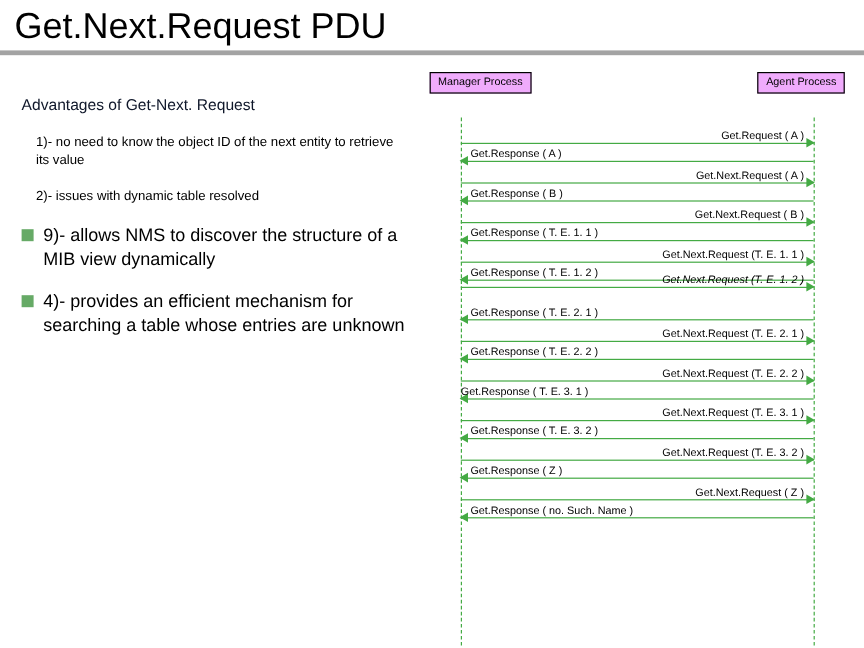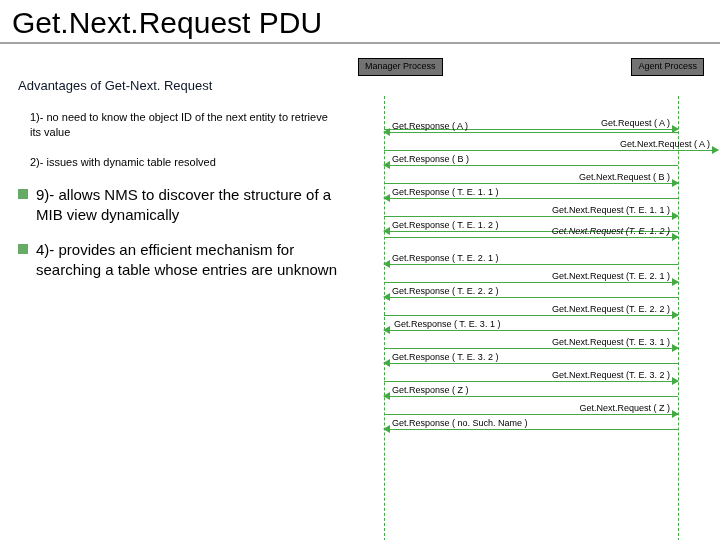--- a/index.html
+++ b/index.html
@@ -1,28 +1,28 @@
 <!DOCTYPE html>
 <html><head>
 <meta charset="utf-8">
 <style>
   body{margin:0;font-family:Arial,Helvetica,sans-serif;background:#fff;color:#000;width:720px;height:540px;overflow:hidden}
   .slide{position:relative;width:720px;height:540px;box-sizing:border-box}
-  .title-bar{border-bottom:2px solid #a3a3a3;padding:6px 12px 2px 12px}
+  .title-bar{border-bottom:4px solid #a3a3a3;padding:6px 12px 2px 12px}
   .title-bar h1{margin:0;font-size:30px;font-weight:400;color:#000}
   .body{display:flex;padding:8px 8px 0 18px}
   .left{width:320px}
   .sub{font-size:13px;color:#0f172a;margin:26px 0 6px 0;line-height:1.25}
   .pt{font-size:11px;line-height:1.3;margin-top:16px}
   .pt.ind{margin-left:12px;text-indent:0}
   .bul{display:flex;align-items:flex-start;margin-top:16px}
   .bul .sq{width:10px;height:10px;background:#6a6;margin:4px 8px 0 0;flex:0 0 auto}
   .bul .txt{font-size:15px;line-height:1.3}
   .diagram{position:relative;flex:1;font-size:9px}
-  .box{position:absolute;border:1px solid #000;padding:3px 6px;text-align:left;background:#737373;line-height:1.1}
+  .box{position:absolute;border:1px solid #000;padding:3px 6px;text-align:left;background:#f0abfc;line-height:1.1}
   .life{position:absolute;top:44px;border-left:1px dashed #4a4;height:445px}
   .arrow{position:absolute;height:10px}
   .arrow .line{position:absolute;top:5px;left:0;right:0;border-top:1px solid #4a4}
   .arrow .head-r{position:absolute;right:-1px;top:1px;width:0;height:0;border-top:4px solid transparent;border-bottom:4px solid transparent;border-left:7px solid #4a4}
   .arrow .head-l{position:absolute;left:-1px;top:1px;width:0;height:0;border-top:4px solid transparent;border-bottom:4px solid transparent;border-right:7px solid #4a4}
   .arrow .lbl{position:absolute;top:-6px;white-space:nowrap;background:transparent;font-size:9px;color:#000}
 </style>
 </head>
 <body>
 
@@ -42,31 +42,31 @@
       <div class="bul">
         <div class="sq"></div>
         <div class="txt">4)- provides an efficient mechanism for searching a table whose entries are unknown</div>
       </div>
     </div>
     <div class="diagram" id="dia">
       <div class="box" style="left:20px;top:6px">Manager Process</div>
       <div class="box" style="right:8px;top:6px">Agent Process</div>
       <div class="life" style="left:46px"></div>
       <div class="life" style="left:340px"></div>
-    <div class="arrow" style="top: 72px; left: 46px; width: 294px; text-align: center;">
+    <div class="arrow" style="top: 60px; left: 46px; width: 294px; text-align: center;">
           <div class="line"></div>
           <div class="head-r"></div>
           <div class="lbl" style="right: 8px;">Get.Request ( A )</div>
         </div>
         <div class="arrow" style="top: 75px; left: 46px; width: 294px;">
           <div class="line"></div>
           <div class="head-l"></div>
           <div class="lbl" style="left: 8px;">Get.Response ( A )</div>
         </div>
-        <div class="arrow" style="top: 93px; left: 46px; width: 294px; padding-left: 40px;">
+        <div class="arrow" style="top: 93px; left: 46px; width: 294px;">
           <div class="line"></div>
           <div class="head-r"></div>
           <div class="lbl" style="right: 8px;">Get.Next.Request ( A )</div>
         </div>
         <div class="arrow" style="top: 108px; left: 46px; width: 294px;">
           <div class="line"></div>
           <div class="head-l"></div>
           <div class="lbl" style="left: 8px;">Get.Response ( B )</div>
         </div>
         <div class="arrow" style="top: 126px; left: 46px; width: 294px;">
@@ -110,21 +110,21 @@
           <div class="lbl" style="left: 8px;">Get.Response ( T. E. 2. 2 )</div>
         </div>
         <div class="arrow" style="top: 258px; left: 46px; width: 294px;">
           <div class="line"></div>
           <div class="head-r"></div>
           <div class="lbl" style="right: 8px;">Get.Next.Request (T. E. 2. 2 )</div>
         </div>
         <div class="arrow" style="top: 273px; left: 46px; width: 294px;">
           <div class="line"></div>
           <div class="head-l"></div>
-          <div class="lbl" style="left: 10px;">Get.Response ( T. E. 3. 1 )</div>
+          <div class="lbl" style="left: 0;">Get.Response ( T. E. 3. 1 )</div>
         </div>
         <div class="arrow" style="top: 291px; left: 46px; width: 294px;">
           <div class="line"></div>
           <div class="head-r"></div>
           <div class="lbl" style="right: 8px;">Get.Next.Request (T. E. 3. 1 )</div>
         </div>
         <div class="arrow" style="top: 306px; left: 46px; width: 294px;">
           <div class="line"></div>
           <div class="head-l"></div>
           <div class="lbl" style="left: 8px;">Get.Response ( T. E. 3. 2 )</div>

